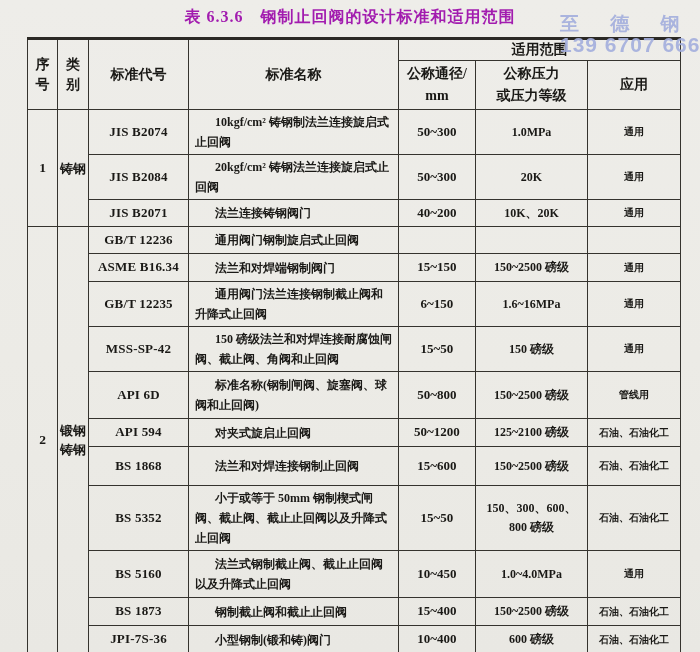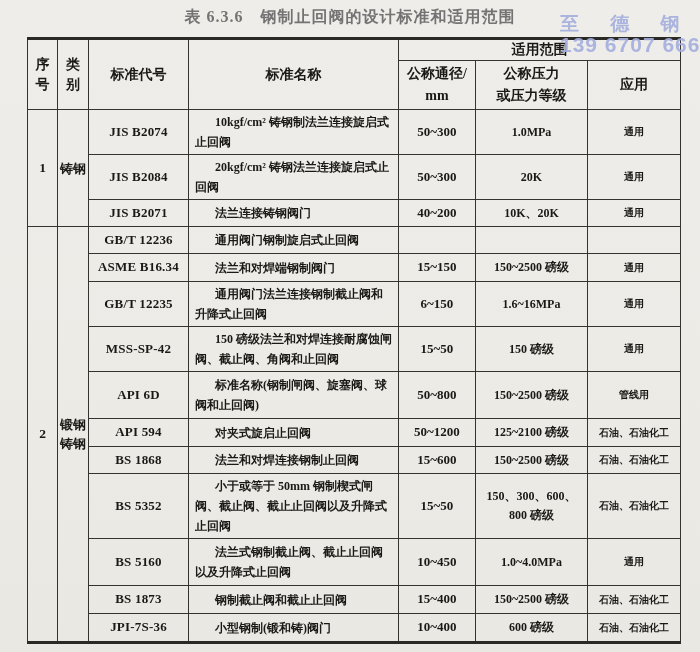--- a/index.html
+++ b/index.html
@@ -6,21 +6,21 @@
   body{
     width:700px;height:652px;position:relative;overflow:hidden;
     background:linear-gradient(180deg,#eeede9 0%,#ecebe6 55%,#e9e8e3 100%);
     font-family:"Liberation Serif","DejaVu Serif",serif;
     color:#1a1916;
     -webkit-font-smoothing:antialiased;
   }
   .title{
     position:absolute;top:7px;left:0;width:700px;
     text-align:center;font-size:16px;font-weight:bold;letter-spacing:1px;
-    color:#737373;
+    color:#a21caf;
   }
   .watermark{position:absolute;top:0;left:0;width:700px;height:60px;pointer-events:none;z-index:5;}
   .wm-company{
     position:absolute;top:11px;left:560px;width:150px;
     font-family:"Liberation Sans","DejaVu Sans",sans-serif;
     font-size:19px;font-weight:bold;letter-spacing:13px;color:#a3aedd;opacity:.9;white-space:nowrap;
   }
   .wm-phone{
     position:absolute;top:33px;left:560px;width:160px;
     font-family:"Liberation Sans","DejaVu Sans",sans-serif;
@@ -154,21 +154,21 @@
       <td class="c-press">150~2500 磅级</td>
       <td class="c-app">管线用</td>
     </tr>
     <tr style="height:28px">
       <td class="c-code">API 594</td>
       <td class="c-name">对夹式旋启止回阀</td>
       <td class="c-dn">50~1200</td>
       <td class="c-press">125~2100 磅级</td>
       <td class="c-app">石油、石油化工</td>
     </tr>
-    <tr style="height:27px">
+    <tr style="height:39px">
       <td class="c-code">BS 1868</td>
       <td class="c-name">法兰和对焊连接钢制止回阀</td>
       <td class="c-dn">15~600</td>
       <td class="c-press">150~2500 磅级</td>
       <td class="c-app">石油、石油化工</td>
     </tr>
     <tr style="height:46px">
       <td class="c-code">BS 5352</td>
       <td class="c-name">小于或等于 50mm 钢制楔式闸阀、截止阀、截止止回阀以及升降式止回阀</td>
       <td class="c-dn">15~50</td>

